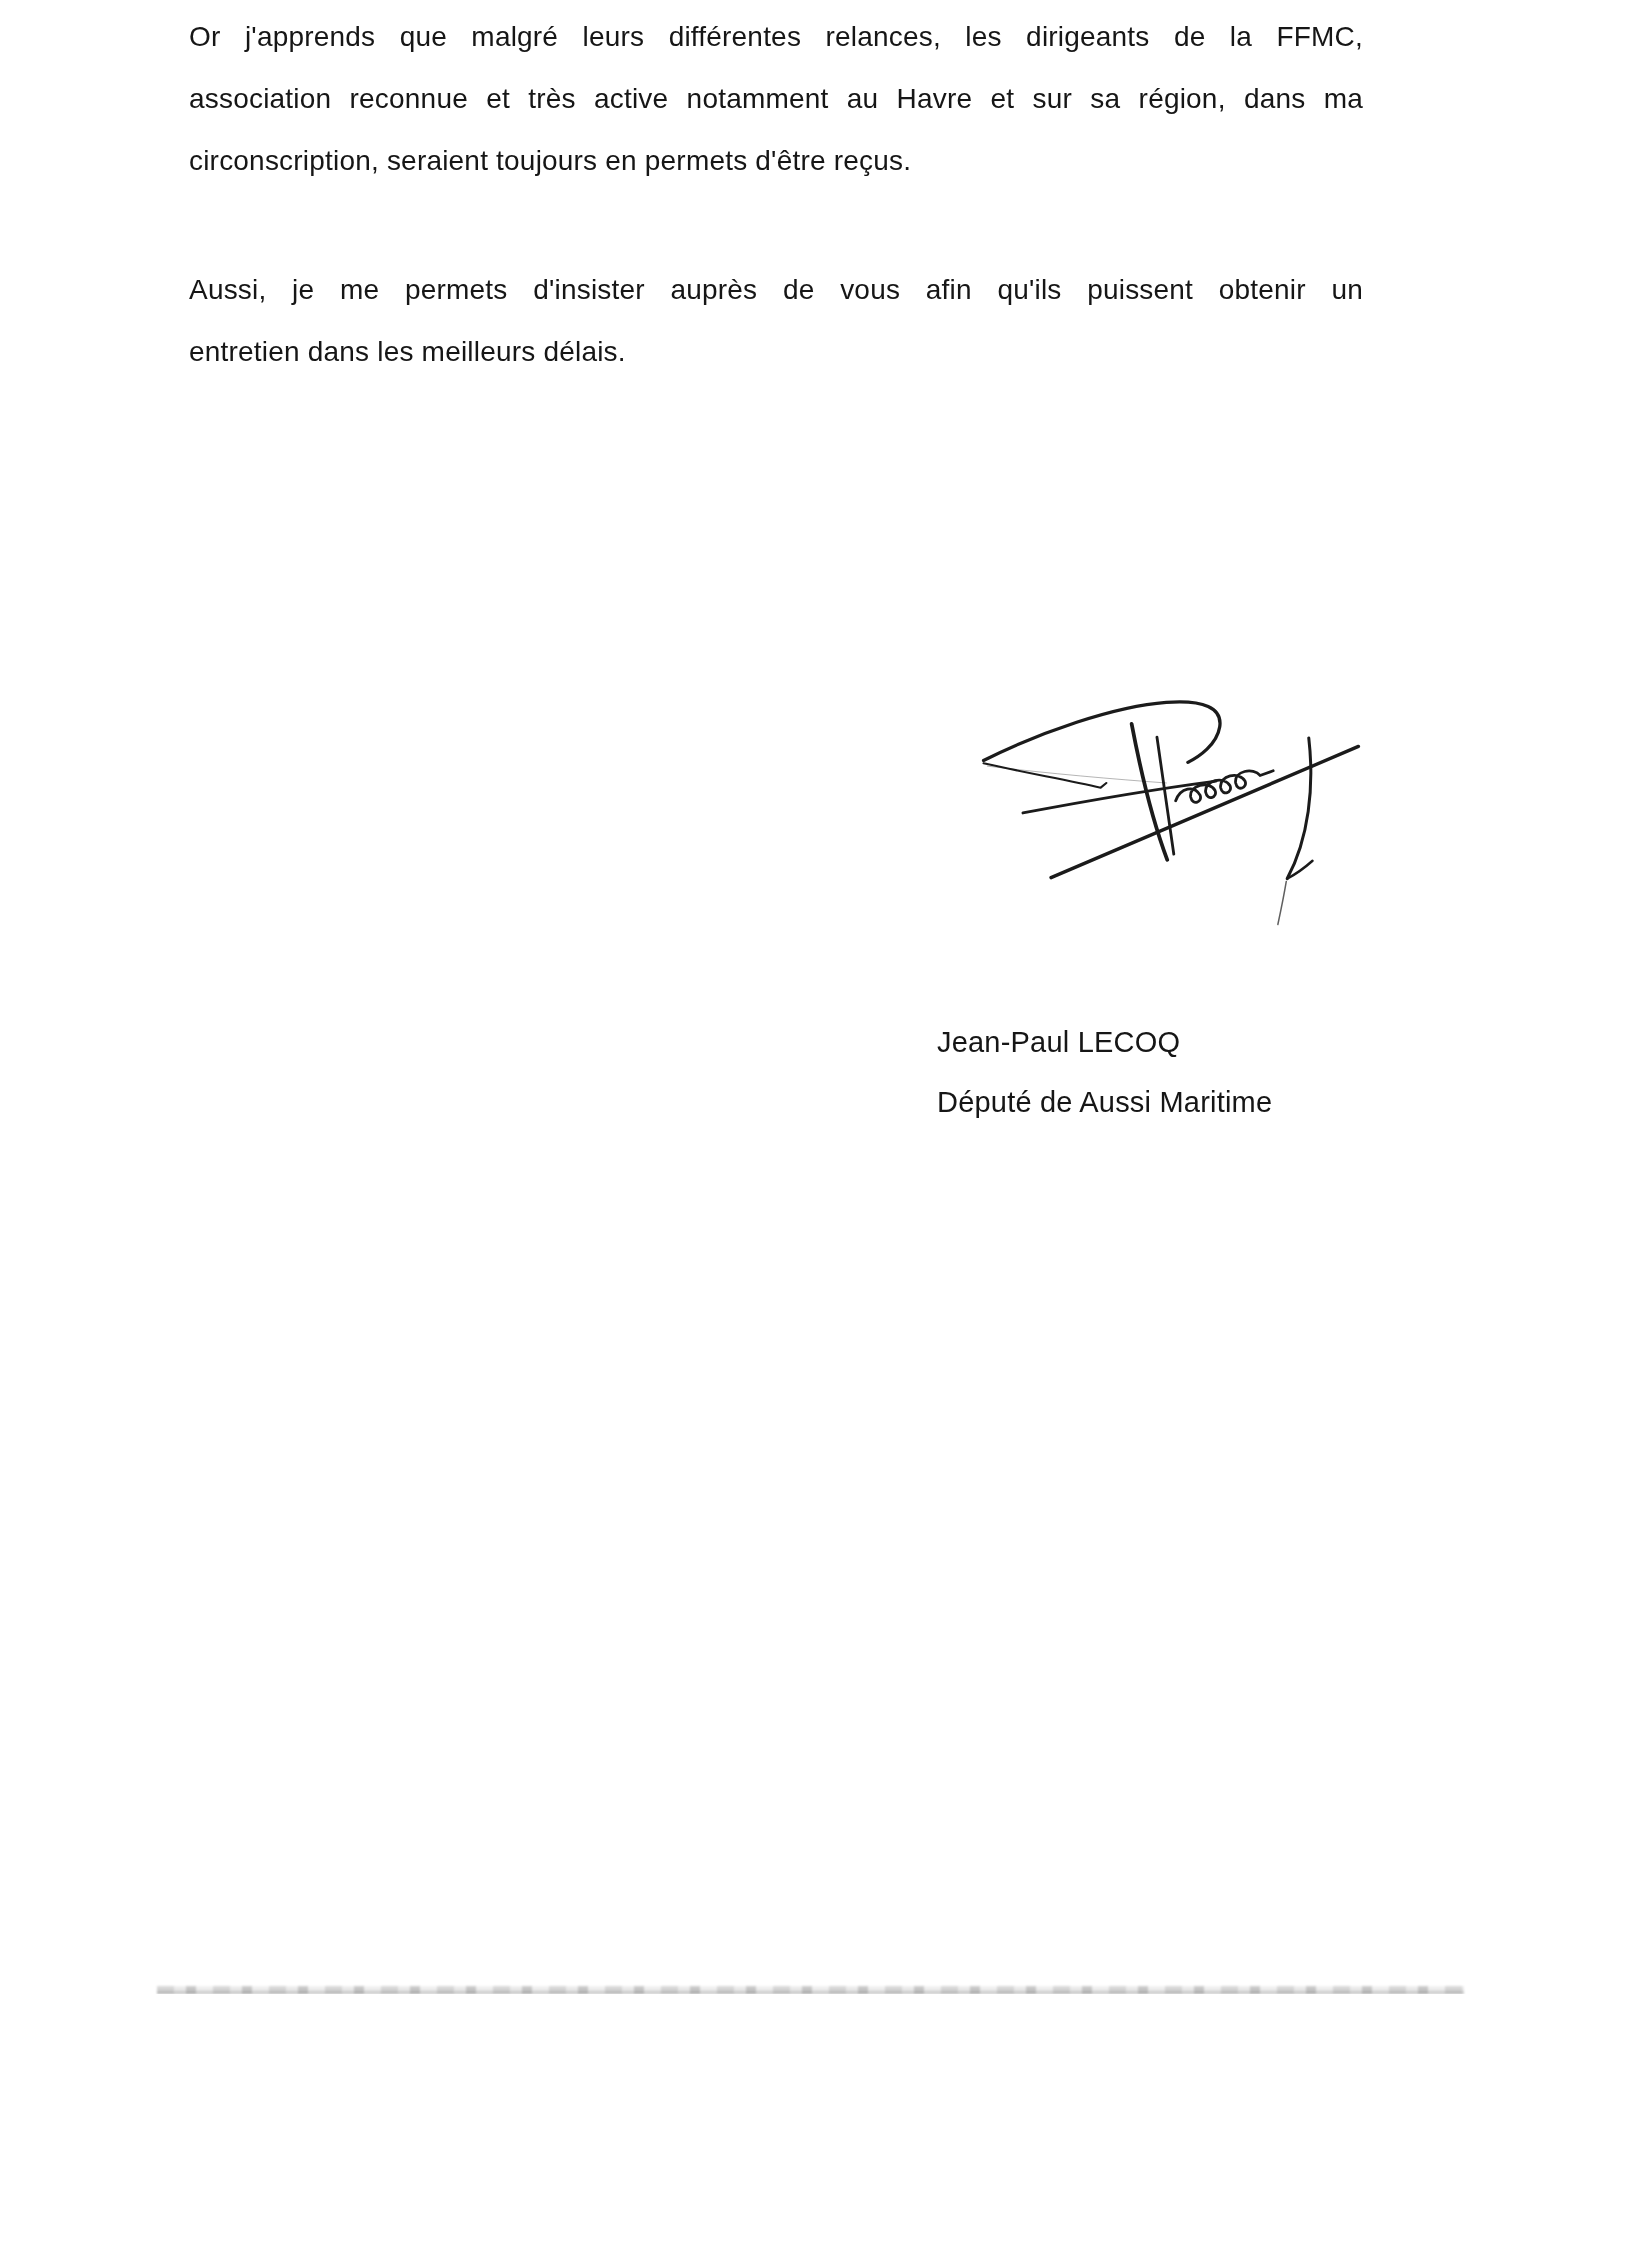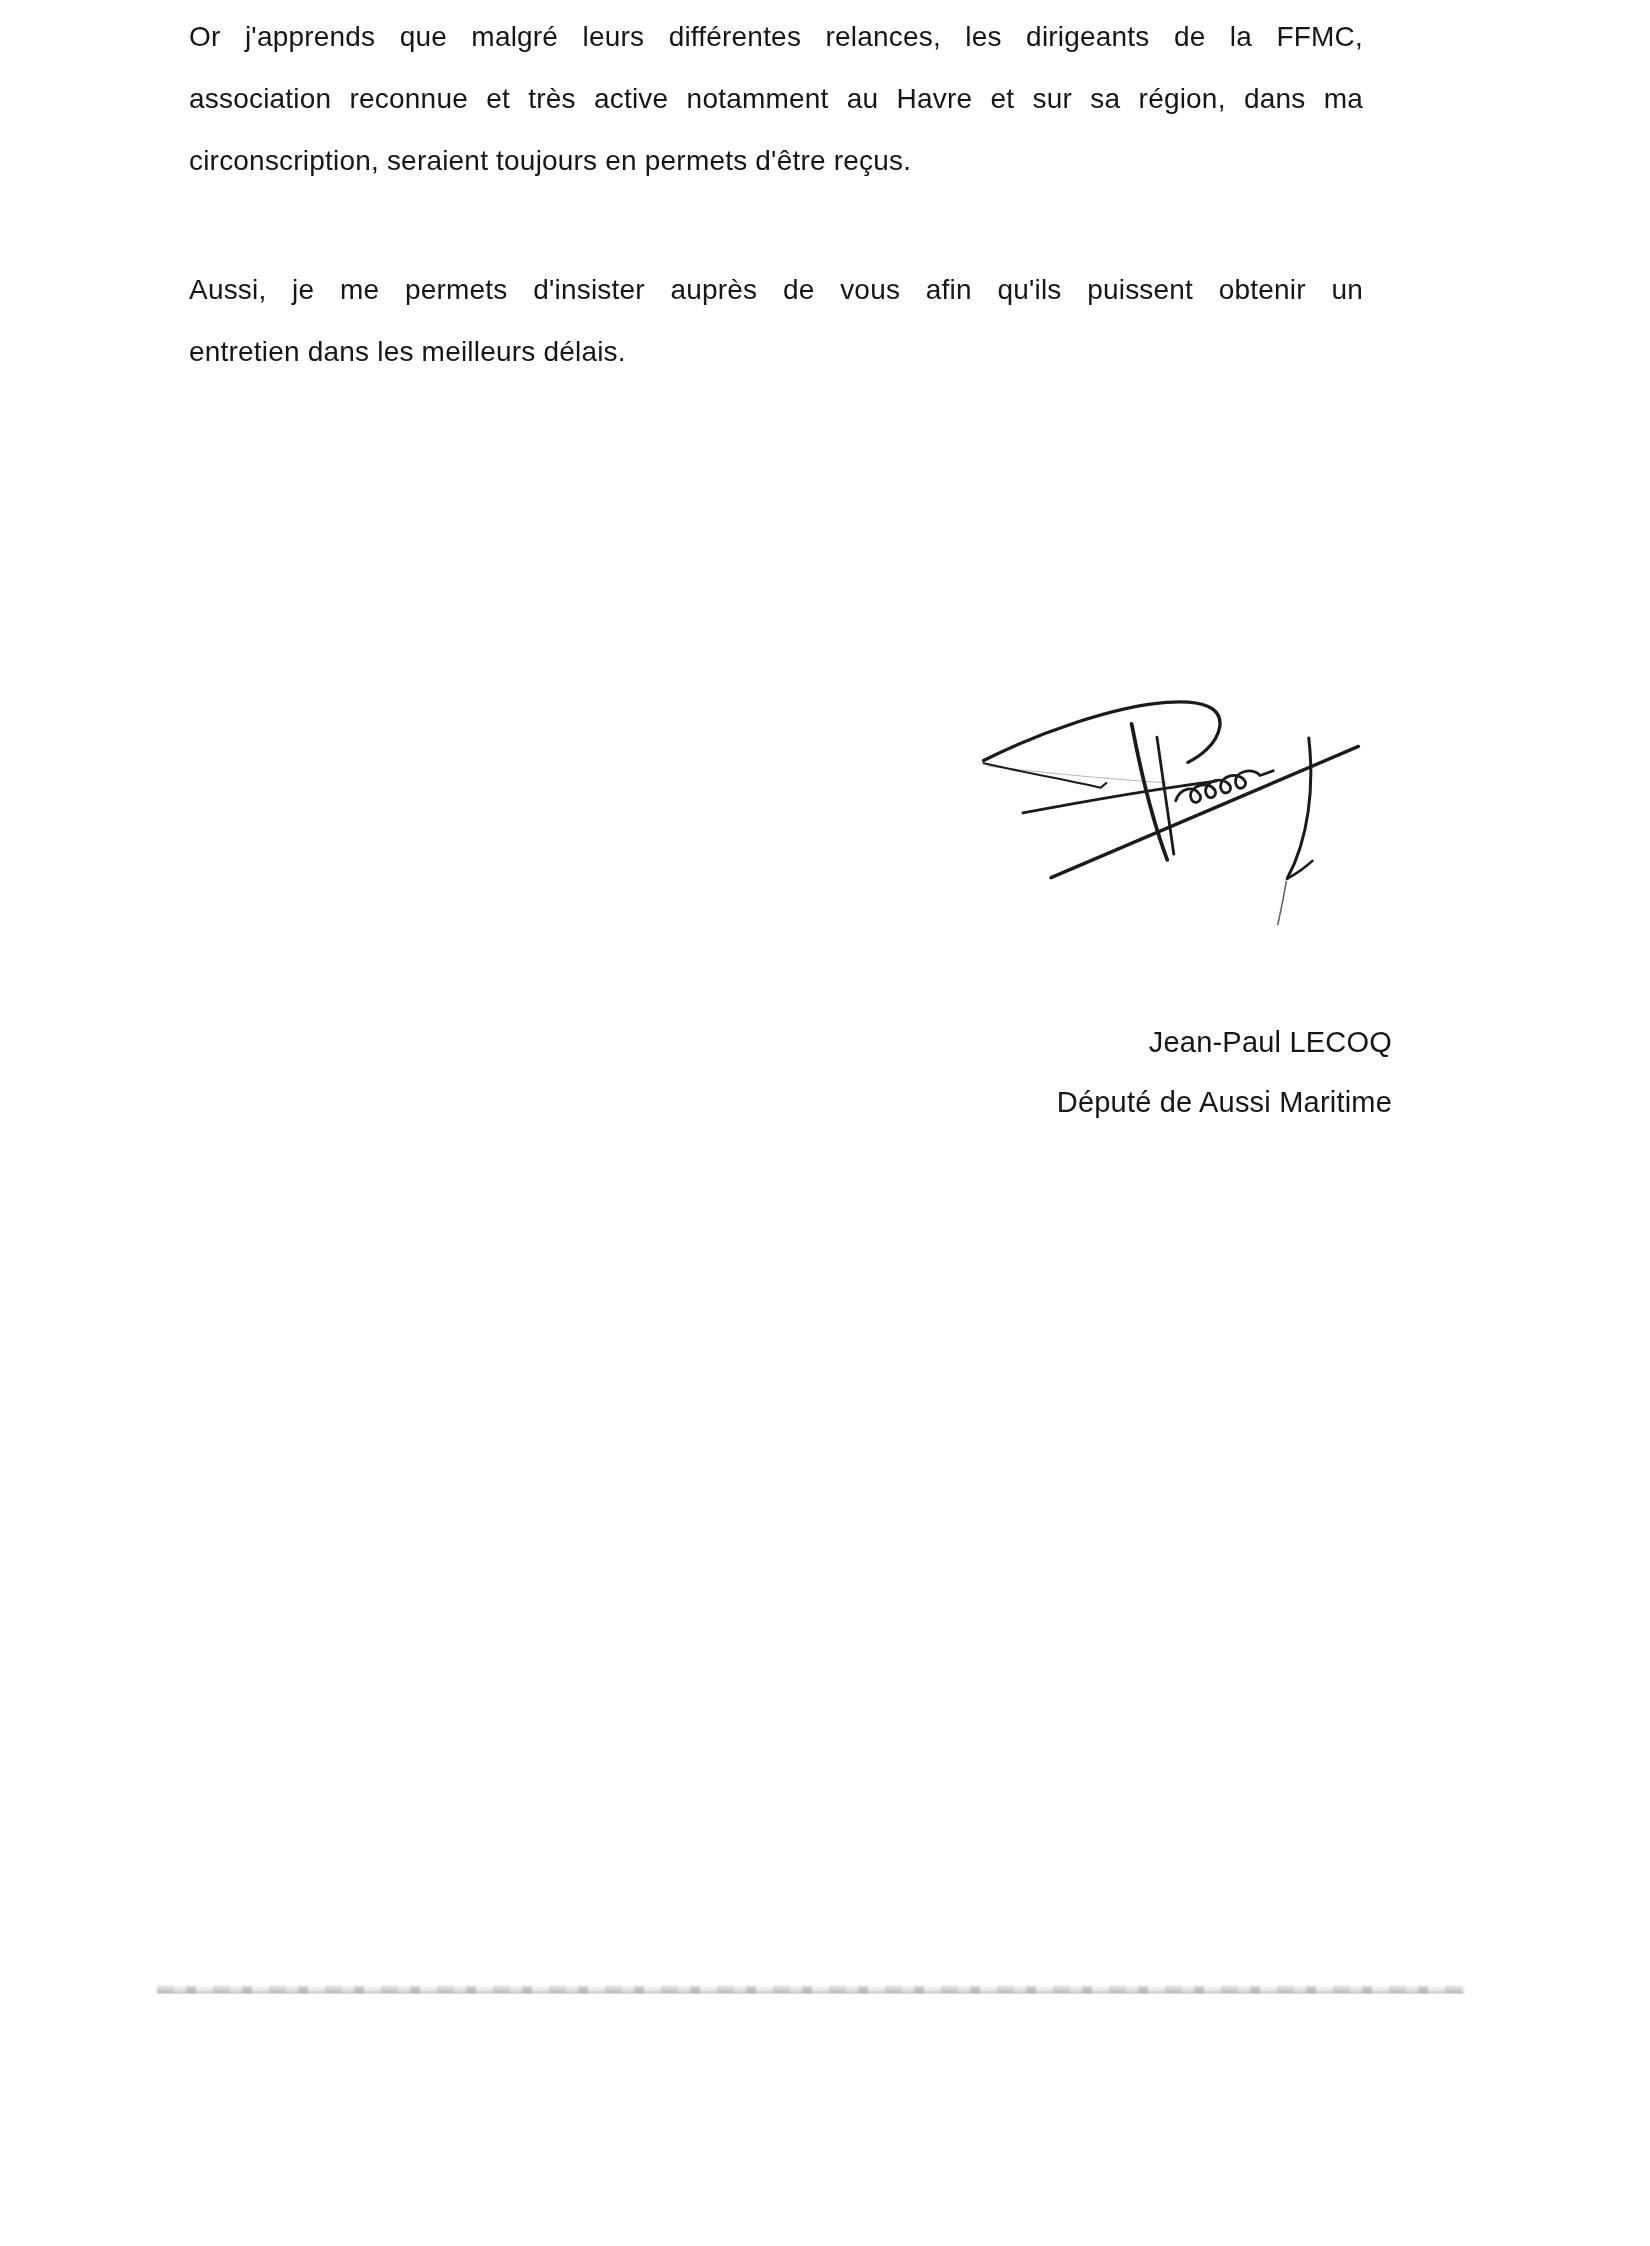--- a/index.html
+++ b/index.html
@@ -36,24 +36,23 @@
   .signature {
     position: absolute;
     left: 974px;
     top: 693px;
     width: 394px;
     height: 239px;
   }
 
   .signer {
     position: absolute;
-    left: 965px;
+    left: 937px;
     top: 1012px;
     width: 427px;
-    text-align: right;
   }
   .signer .name, .signer .title {
     font-size: 29px;
     line-height: 60px;
     height: 60px;
     letter-spacing: 0.2px;
   }
 
   .pagenum {
     position: absolute;

